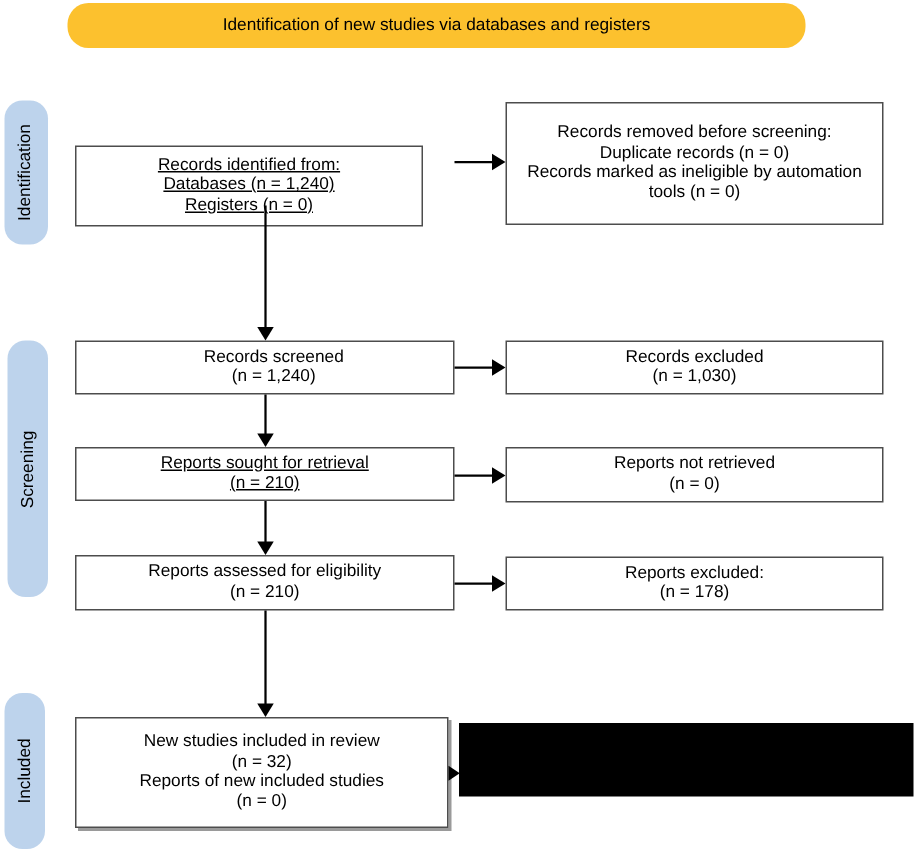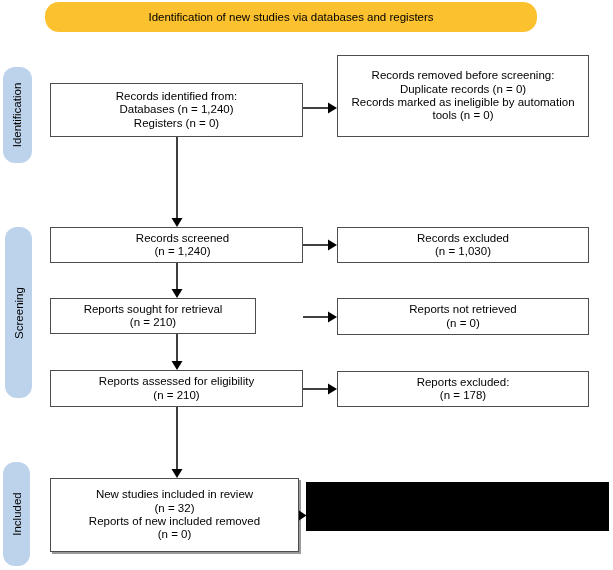--- a/index.html
+++ b/index.html
@@ -34,25 +34,25 @@
   }
   .stage.identification{left:3px;top:67px;width:29px;height:96px;}
   .stage.screening{left:5px;top:227px;width:27px;height:171px;}
   .stage.included{left:3px;top:462px;width:27px;height:104px;}
   .flowbox{
     position:absolute;background:#fff;border:1.5px solid var(--box-border);
     display:flex;flex-direction:column;align-items:center;justify-content:center;
     text-align:center;font-size:11.5px;line-height:13.4px;padding:2px 4px;
   }
   .flowbox div{white-space:nowrap;}
-  .b-identified{left:50px;top:83px;width:253px;height:54px;}
-  .b-removed{left:337px;top:55px;width:252px;height:82px;}
+  .b-identified{left:50px;top:97px;width:232px;height:54px;text-decoration:underline;}
+  .b-removed{left:337px;top:68px;width:252px;height:82px;}
   .b-screened{left:50px;top:227px;width:253px;height:36px;padding-left:16px;}
   .b-excluded{left:337px;top:227px;width:252px;height:36px;}
-  .b-sought{left:50px;top:298px;width:206px;height:36px;}
+  .b-sought{left:50px;top:298px;width:253px;height:36px;text-decoration:underline;}
   .b-notretrieved{left:337px;top:298px;width:252px;height:37px;align-items:center;}
   .b-assessed{left:50px;top:370px;width:253px;height:37px;}
   .b-repexcluded{left:337px;top:371px;width:252px;height:36px;}
   .b-included{left:50px;top:478px;width:249px;height:74px;box-shadow:2px 2px 0 #9a9a9a;text-align:center;}
   .redacted{
     position:absolute;left:306px;top:482px;width:303px;height:49px;
     background:var(--redacted-fill);
   }
   svg.arrows{
     position:absolute;left:0;top:0;width:613px;height:570px;
@@ -109,21 +109,21 @@
       <div>Reports assessed for eligibility</div>
       <div>(n = 210)</div>
     </div>
   <div class="flowbox b-repexcluded">
       <div>Reports excluded:</div>
       <div>(n = 178)</div>
     </div>
   <div class="flowbox b-included">
       <div>New studies included in review</div>
       <div>(n = 32)</div>
-      <div>Reports of new included removed</div>
+      <div>Reports of new included studies</div>
       <div>(n = 0)</div>
     </div>
 
   <div class="redacted"></div>
 
   <svg class="arrows" viewBox="0 0 613 570" xmlns="http://www.w3.org/2000/svg">
     <g>
       <line x1="177" y1="137" x2="177" y2="219"></line>
       <polygon points="171.5,218 182.5,218 177,227"></polygon>
     </g>

